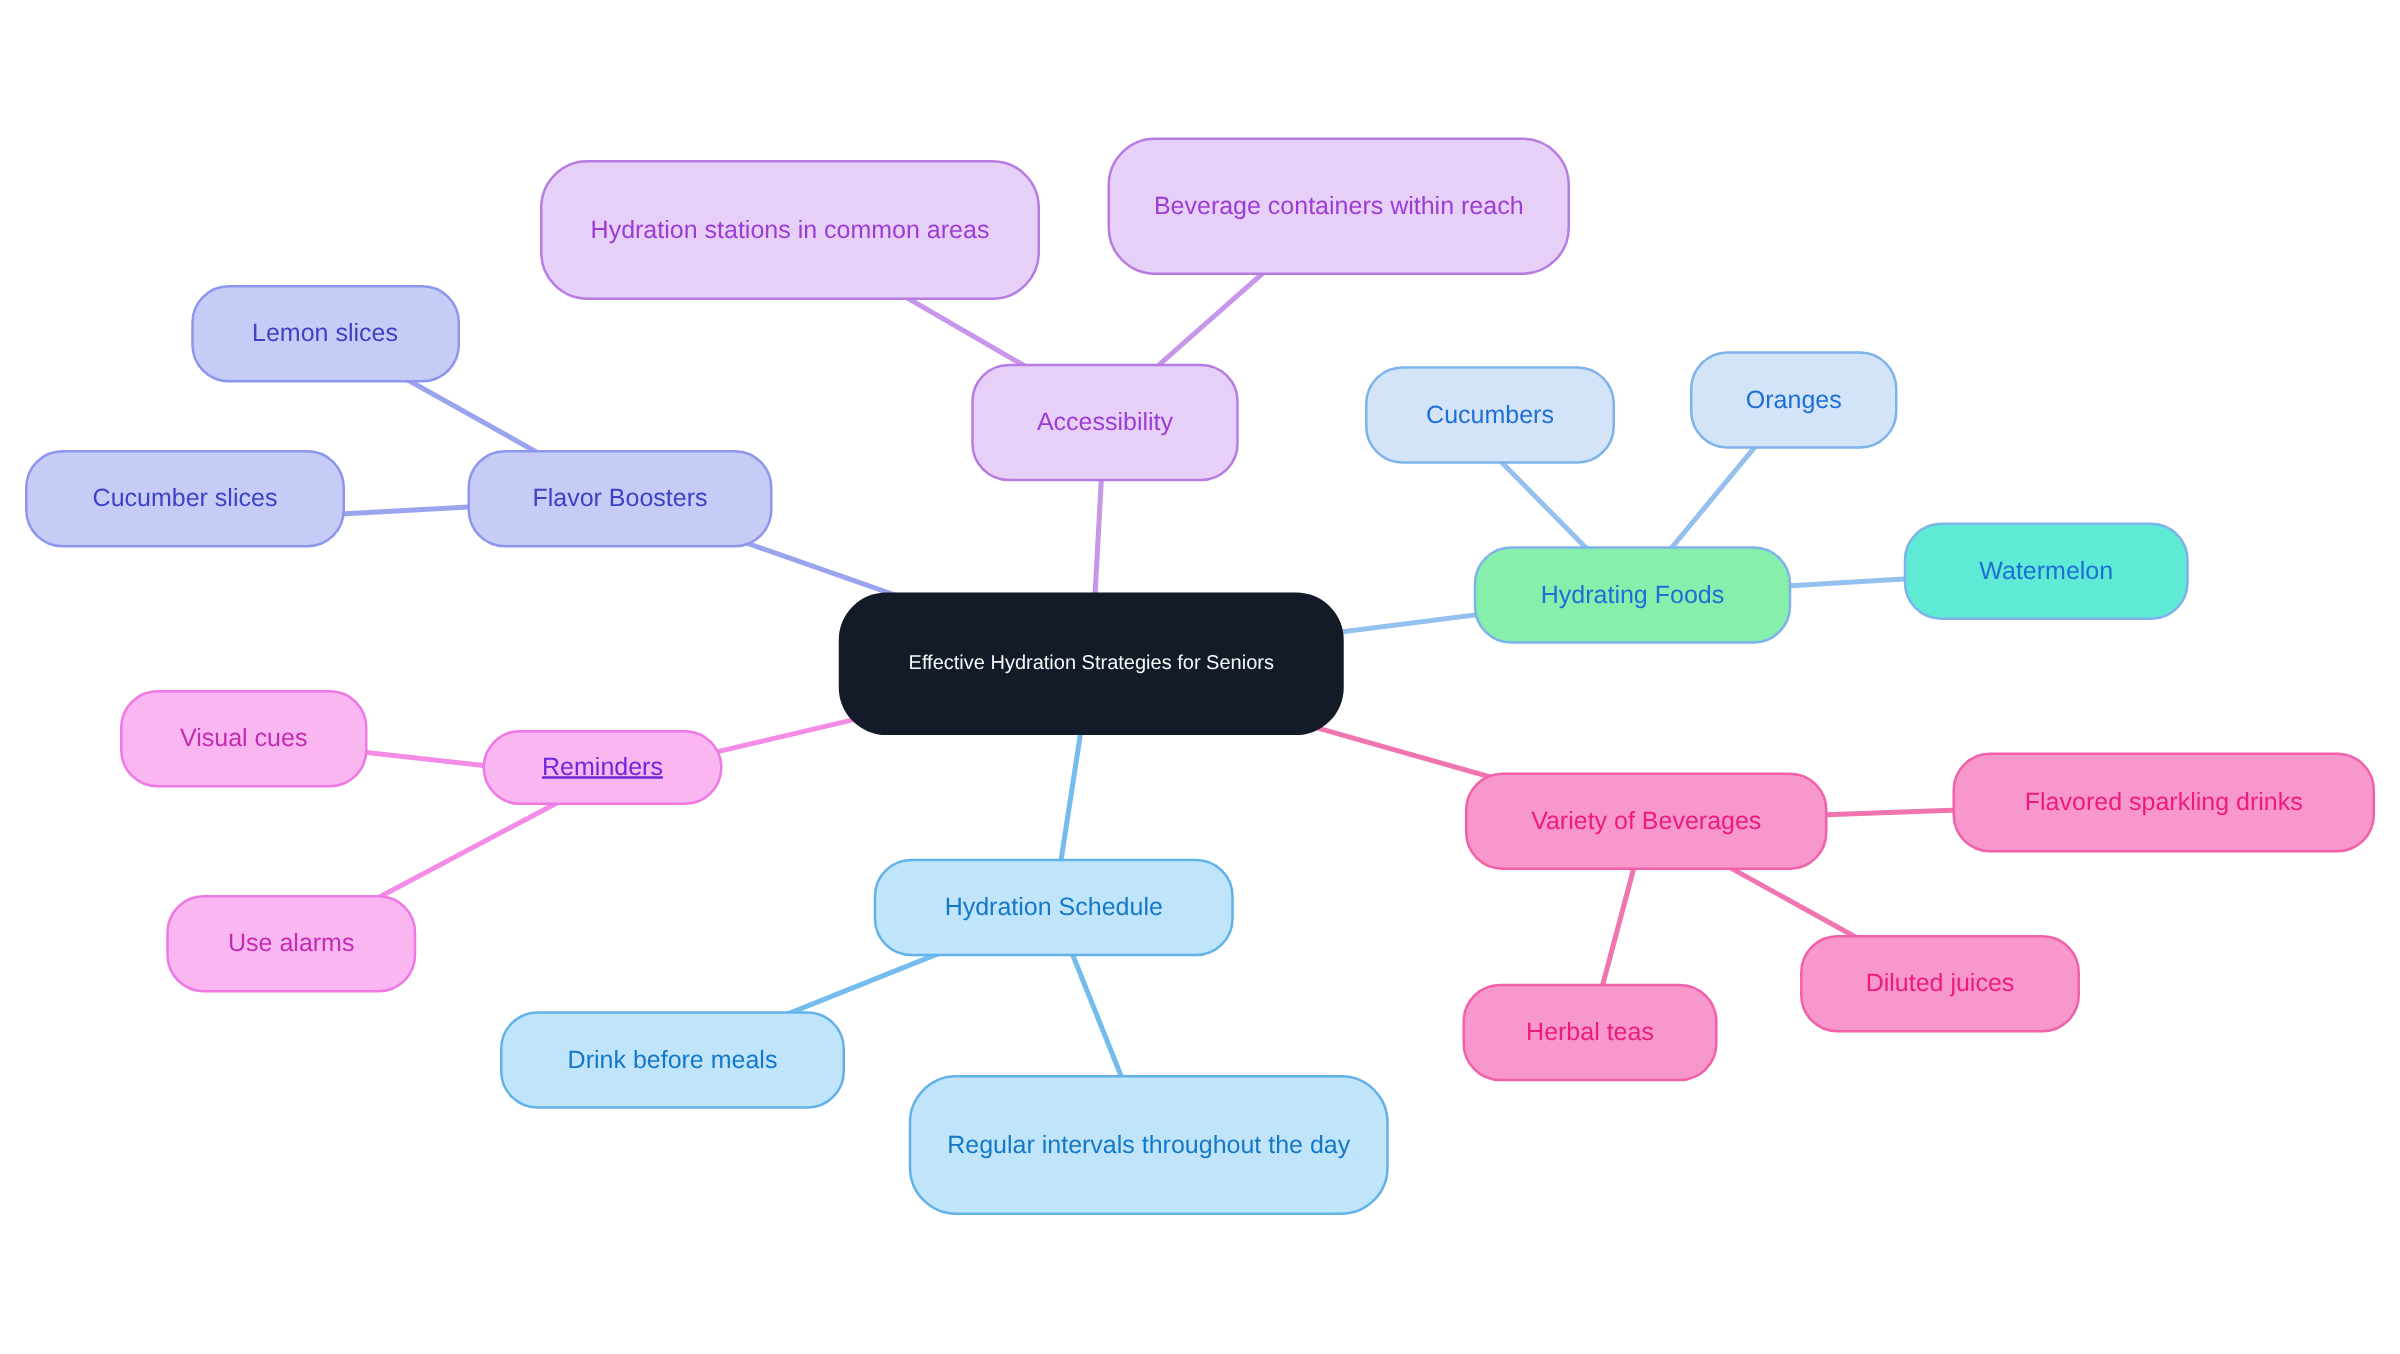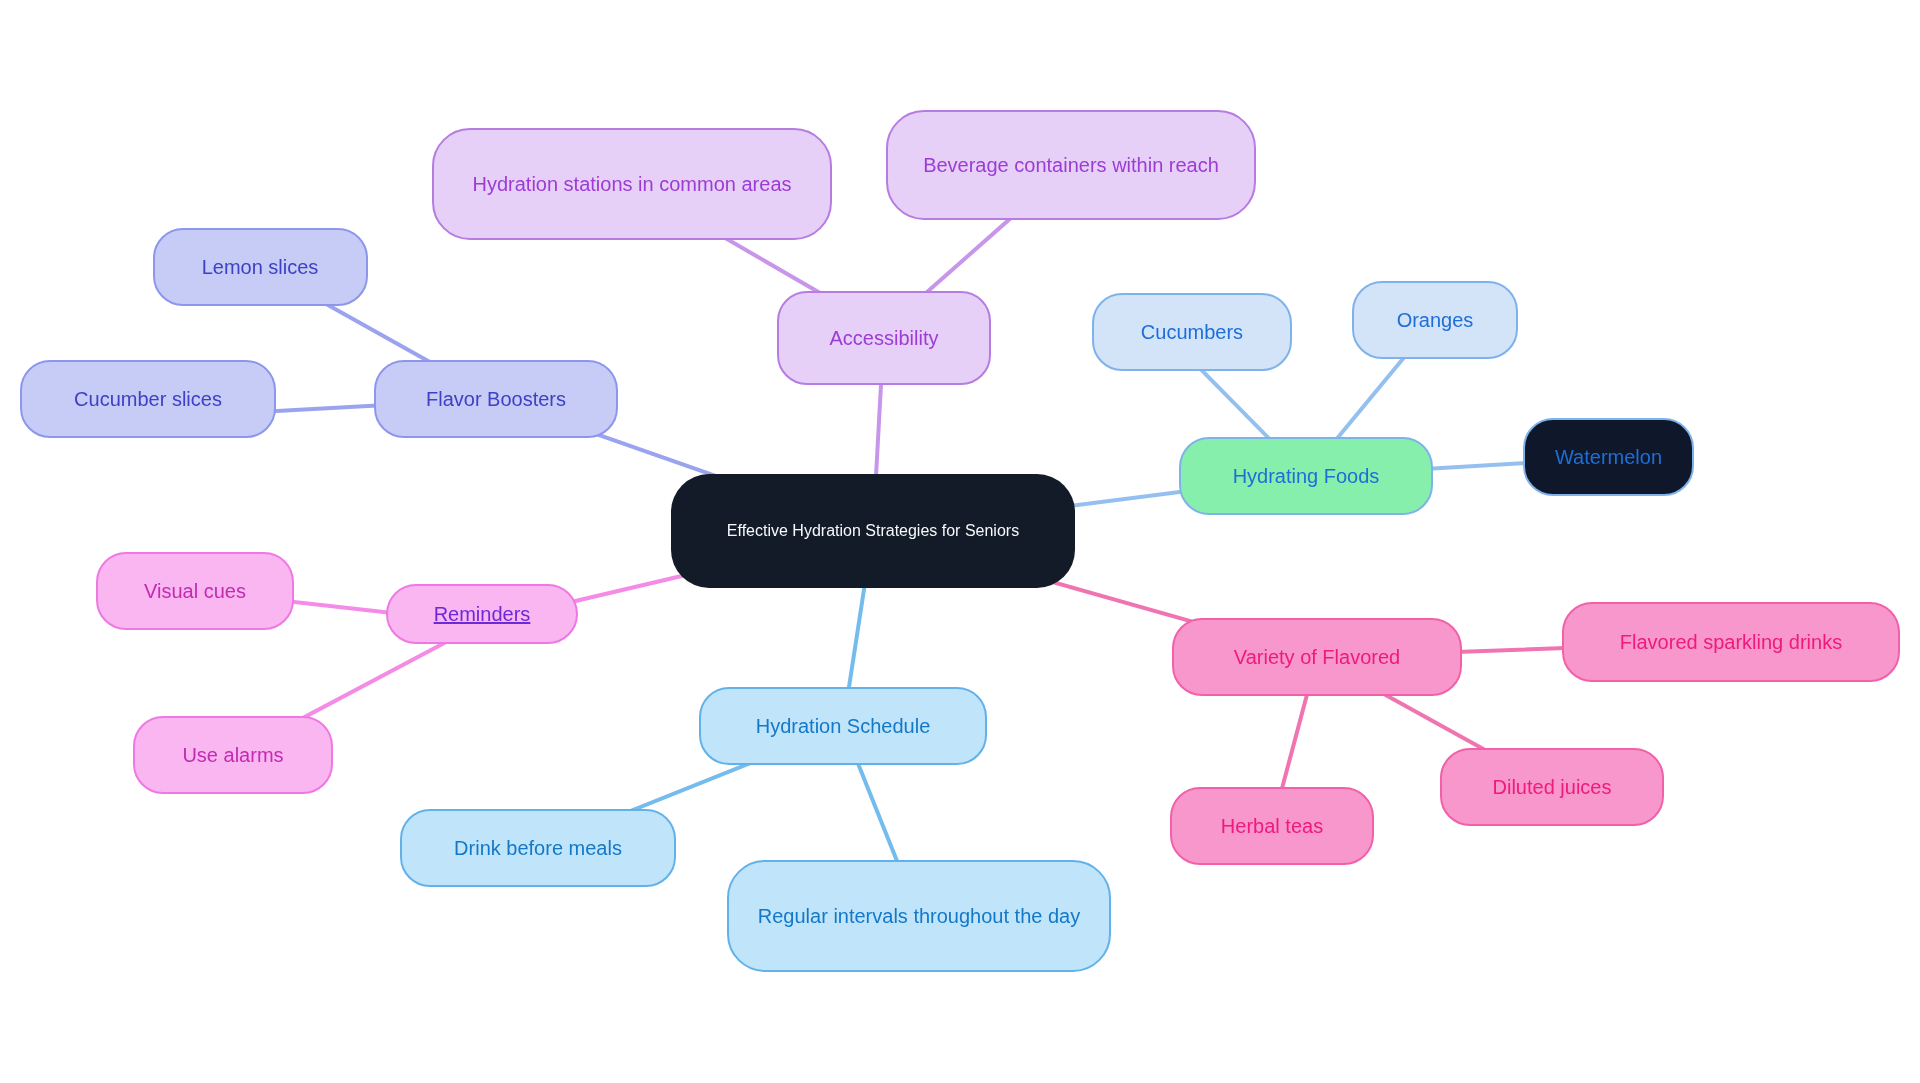--- a/index.html
+++ b/index.html
@@ -100,21 +100,21 @@
     </div>
     <div class="node" style="left: 1179px; top: 437px; width: 254px; height: 78px; background: #86efac; border-color: rgb(126, 178, 234); color: rgb(30, 110, 216);">
       <span>Hydrating Foods</span>
     </div>
     <div class="node" style="left: 1064px; top: 293px; width: 200px; height: 78px; background: rgb(211, 228, 249); border-color: rgb(126, 178, 234); color: rgb(30, 110, 216); margin-left: 28px;">
       <span>Cucumbers</span>
     </div>
     <div class="node" style="left: 1352px; top: 281px; width: 166px; height: 78px; background: rgb(211, 228, 249); border-color: rgb(126, 178, 234); color: rgb(30, 110, 216);">
       <span>Oranges</span>
     </div>
-    <div class="node" style="left: 1523px; top: 418px; width: 171px; height: 78px; background: #0f172a; border-color: rgb(126, 178, 234); color: rgb(30, 110, 216);">
+    <div class="node" style="left: 1523px; top: 418px; width: 228px; height: 78px; background: #5eead4; border-color: rgb(126, 178, 234); color: rgb(30, 110, 216);">
       <span>Watermelon</span>
     </div>
     <div class="node" style="left: 386px; top: 584px; width: 192px; height: 60px; background: rgb(249, 182, 241); border-color: rgb(239, 120, 226); color: #6d28d9; text-decoration: underline;">
       <span>Reminders</span>
     </div>
     <div class="node" style="left: 96px; top: 552px; width: 198px; height: 78px; background: rgb(249, 182, 241); border-color: rgb(239, 120, 226); color: rgb(195, 43, 176);">
       <span>Visual cues</span>
     </div>
     <div class="node" style="left: 133px; top: 716px; width: 200px; height: 78px; background: rgb(249, 182, 241); border-color: rgb(239, 120, 226); color: rgb(195, 43, 176);">
       <span>Use alarms</span>
@@ -122,21 +122,21 @@
     <div class="node" style="left: 699px; top: 687px; width: 288px; height: 78px; background: rgb(192, 229, 251); border-color: rgb(98, 178, 233); color: rgb(20, 120, 200);">
       <span>Hydration Schedule</span>
     </div>
     <div class="node" style="left: 400px; top: 809px; width: 276px; height: 78px; background: rgb(192, 229, 251); border-color: rgb(98, 178, 233); color: rgb(20, 120, 200);">
       <span>Drink before meals</span>
     </div>
     <div class="node multiline" style="left: 727px; top: 860px; width: 384px; height: 112px; background: rgb(192, 229, 251); border-color: rgb(98, 178, 233); color: rgb(20, 120, 200);">
       <span>Regular intervals throughout the day</span>
     </div>
     <div class="node" style="left: 1172px; top: 618px; width: 290px; height: 78px; background: rgb(248, 151, 203); border-color: rgb(241, 96, 168); color: rgb(238, 26, 125);">
-      <span>Variety of Flavored</span>
+      <span>Variety of Beverages</span>
     </div>
     <div class="node" style="left: 1562px; top: 602px; width: 338px; height: 80px; background: rgb(248, 151, 203); border-color: rgb(241, 96, 168); color: rgb(238, 26, 125);">
       <span>Flavored sparkling drinks</span>
     </div>
     <div class="node" style="left: 1440px; top: 748px; width: 224px; height: 78px; background: rgb(248, 151, 203); border-color: rgb(241, 96, 168); color: rgb(238, 26, 125);">
       <span>Diluted juices</span>
     </div>
     <div class="node" style="left: 1170px; top: 787px; width: 204px; height: 78px; background: rgb(248, 151, 203); border-color: rgb(241, 96, 168); color: rgb(238, 26, 125);">
       <span>Herbal teas</span>
     </div>

